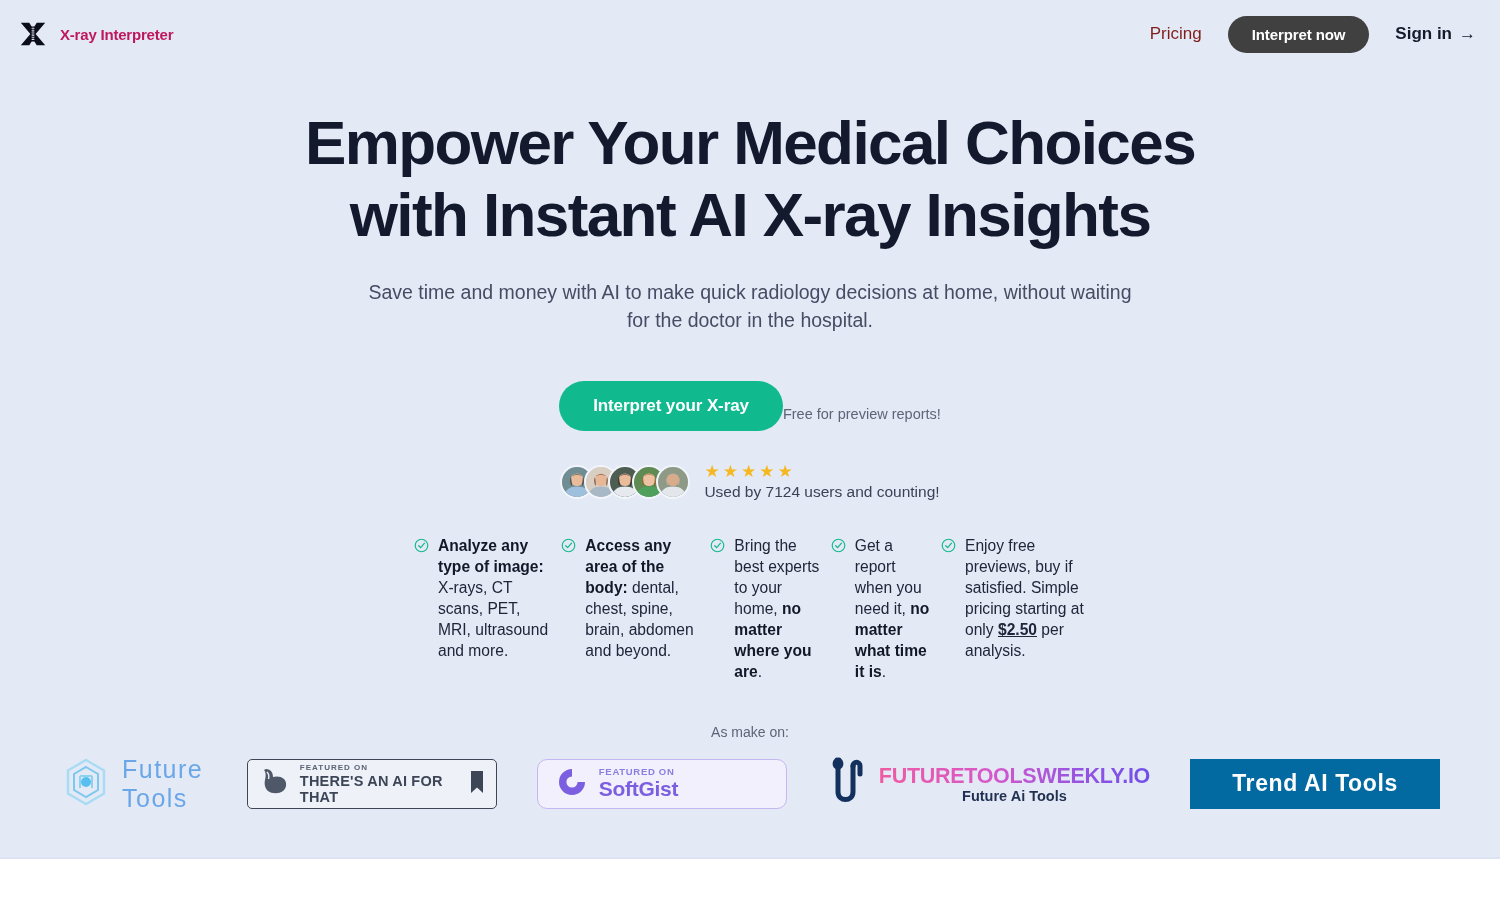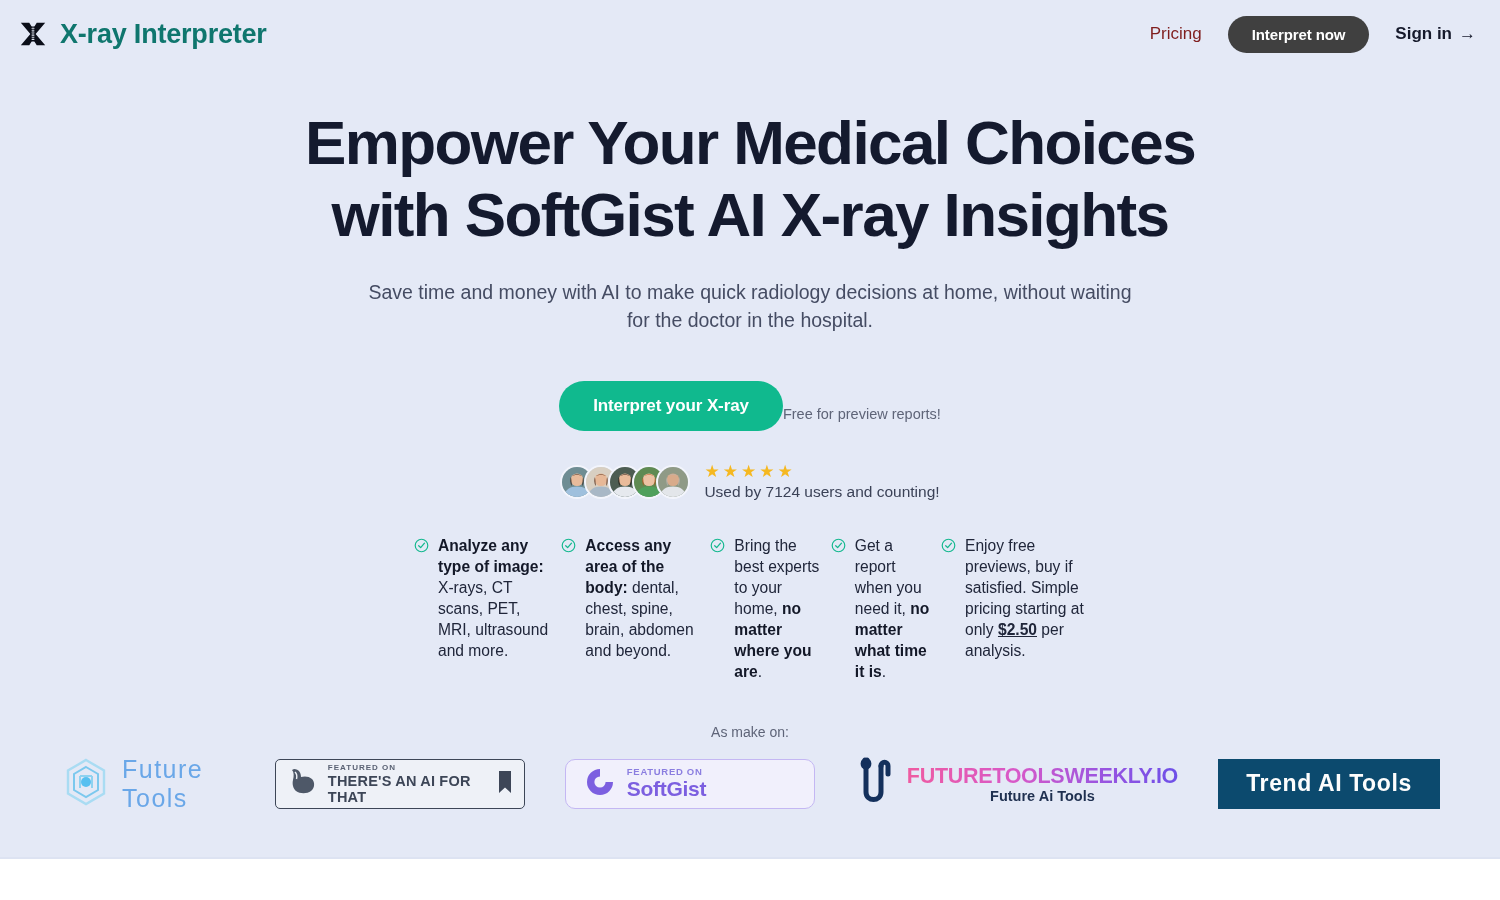--- a/index.html
+++ b/index.html
@@ -34,23 +34,23 @@
     display: flex;
     align-items: center;
     padding: 0 24px 0 18px;
   }
   .brand {
     display: flex; align-items: center; gap: 12px;
     cursor: pointer;
   }
   .brand-logo { width: 30px; height: 30px; display: block; }
   .brand-name {
-    font-size: 27px;
+    font-size: 15px;
     font-weight: 600;
-    color: #0f766e;
+    color: #be185d;
     letter-spacing: -0.2px;
   }
   .nav-right {
     margin-left: auto;
     display: flex;
     align-items: center;
     gap: 26px;
   }
   .nav-link {
     font-size: 17px;
@@ -242,22 +242,22 @@
   .ftw-big {
     font-size: 21.5px; font-weight: 800; letter-spacing: -0.3px;
     background: linear-gradient(90deg, #ef5ba1 0%, #d858c8 40%, #9a55e0 72%, #6d4fe8 100%);
     -webkit-background-clip: text;
     background-clip: text;
     color: transparent;
   }
   .ftw-sub { font-size: 14.5px; font-weight: 700; color: #1f3050; margin-top: -1px; }
   
   .tat {
-    width: 222px; height: 50px;
-    background: #0c4a6e;
+    width: 250px; height: 50px;
+    background: #0369a1;
     display: flex; align-items: center; justify-content: center;
   }
   .tat-txt {
     font-size: 23px; font-weight: 700; color: #fdfdfd; letter-spacing: 0.6px;
   }
 </style>
 </head>
 <body>
 
 <div class="page">
@@ -289,21 +289,21 @@
       <span class="signin">
         <span>Sign in</span>
         <span>→</span>
       </span>
     </nav>
   </header>
 
   <section class="hero">
     <h1 class="headline">
       <span>Empower Your Medical Choices</span>
-      <span class="line2">with SoftGist AI X-ray Insights</span>
+      <span class="line2">with Instant AI X-ray Insights</span>
     </h1>
 
     <p class="subhead">Save time and money with AI to make quick radiology decisions at home, without waiting for the doctor in the hospital.</p>
 
     <div class="cta-wrap">
       <button class="cta-btn">Interpret your X-ray</button>
       <div class="cta-note">Free for preview reports!</div>
     </div>
 
     <div class="proof">

